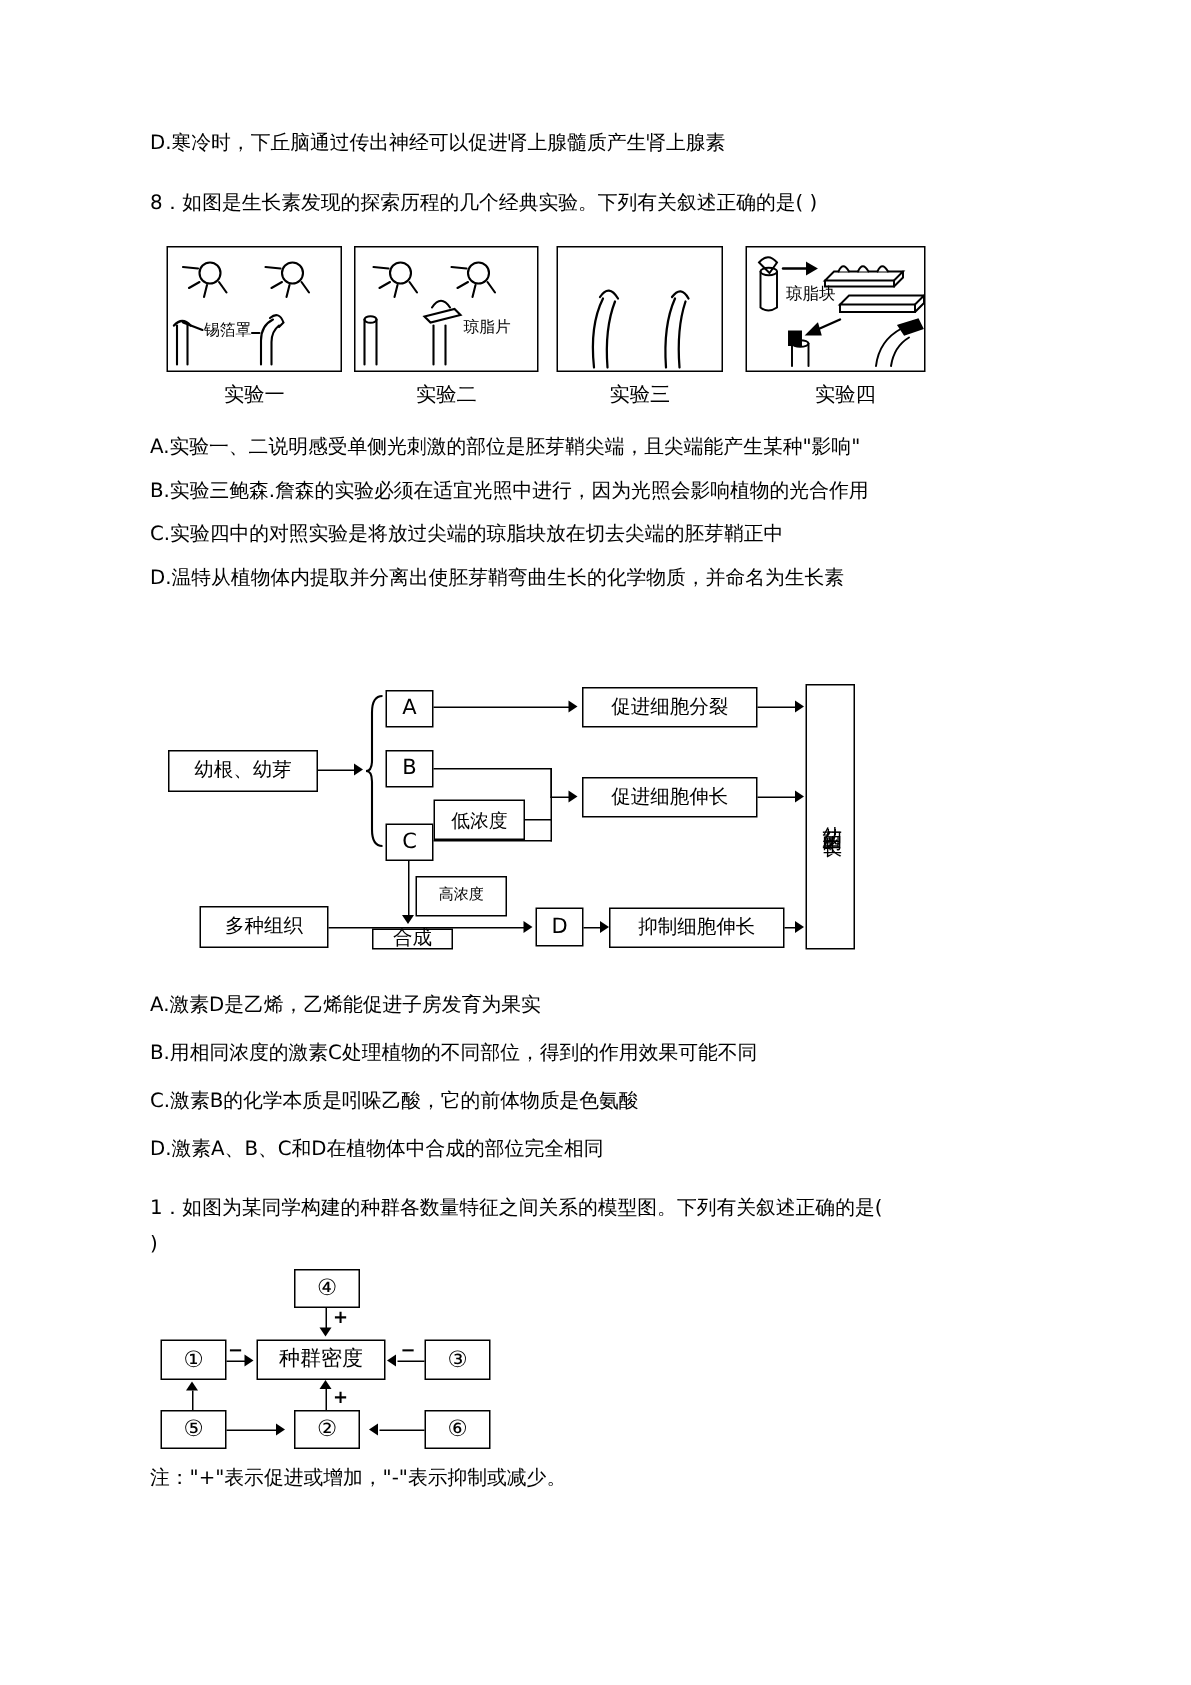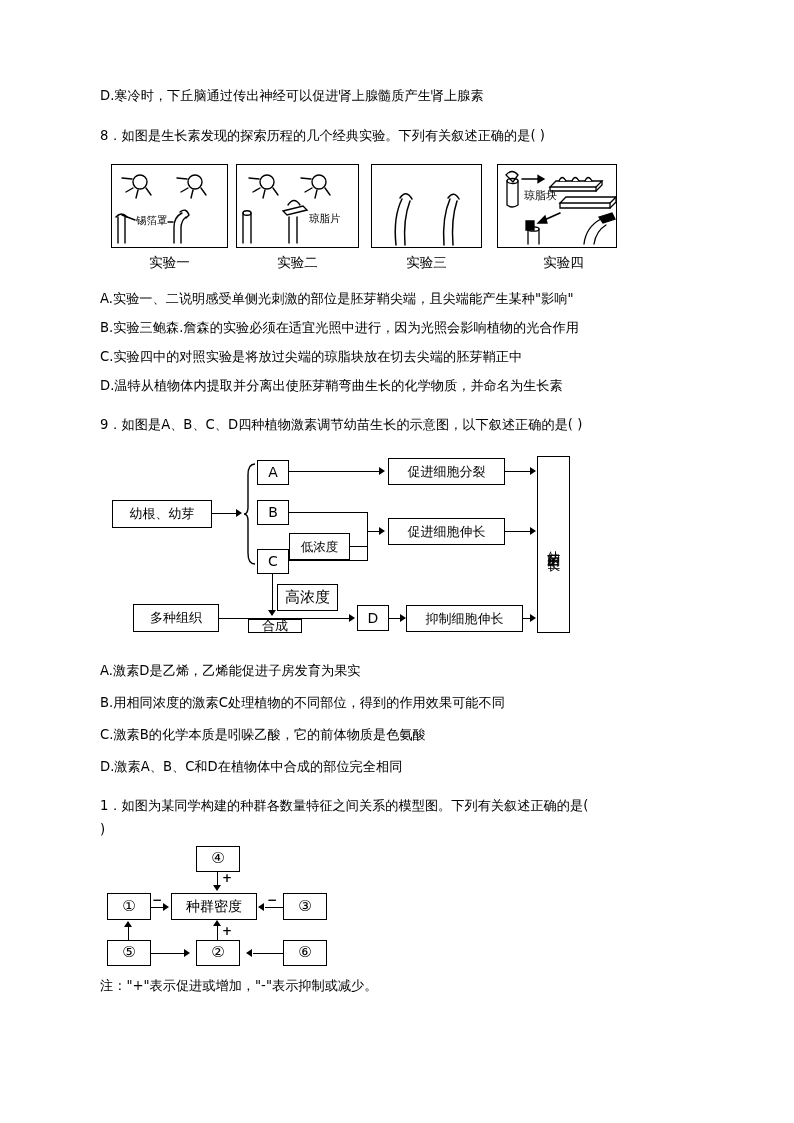--- a/index.html
+++ b/index.html
@@ -251,21 +251,20 @@
     <div class="explabel" style="left:236px; top:254px; width:123px;">实验二</div>
     <div class="explabel" style="left:371px; top:254px; width:111px;">实验三</div>
     <div class="explabel" style="left:497px; top:254px; width:133px;">实验四</div>
   </div>
 
   <div class="line" style="top:291px;">A.实验一、二说明感受单侧光刺激的部位是胚芽鞘尖端，且尖端能产生某种"影响"</div>
   <div class="line" style="top:320px;">B.实验三鲍森.詹森的实验必须在适宜光照中进行，因为光照会影响植物的光合作用</div>
   <div class="line" style="top:349px;">C.实验四中的对照实验是将放过尖端的琼脂块放在切去尖端的胚芽鞘正中</div>
   <div class="line" style="top:378px;">D.温特从植物体内提取并分离出使胚芽鞘弯曲生长的化学物质，并命名为生长素</div>
 
-  <div class="line" style="top:417px;">9．如图是A、B、C、D四种植物激素调节幼苗生长的示意图，以下叙述正确的是(  )</div>
 
   <div>
 
     <div class="bx" style="left:112px; top:500px; width:100px; height:28px; font-size:13px;">幼根、幼芽</div>
     <div class="ln hl" style="left:212px; top:513px; width:27px;"></div>
     <div class="arw r" style="left:236px; top:509px;"></div>
 
     <div class="brace" style="left:244px; top:463px; width:12px; height:102px;">
       <svg width="12" height="102" viewBox="0 0 12 102">
         <path d="M11 1 Q4 1 4 12 L4 44 Q4 51 0 51 Q4 51 4 58 L4 90 Q4 101 11 101" stroke="#000" stroke-width="1.4" fill="none"></path>
@@ -285,21 +284,21 @@
     <div class="ln vl" style="left:367px; top:512px; height:35px;"></div>
     <div class="ln hl" style="left:350px; top:546px; width:18px;"></div>
 
     <div class="ln hl" style="left:289px; top:560px; width:79px;"></div>
     <div class="ln vl" style="left:367px; top:546px; height:15px;"></div>
 
     <div class="ln hl" style="left:367px; top:531px; width:15px;"></div>
     <div class="ln vl" style="left:367px; top:512px; height:20px;"></div>
     <div class="arw r" style="left:379px; top:527px;"></div>
 
-    <div class="bx" style="left:277px; top:584px; width:61px; height:27px; font-size:15px;">高浓度</div>
+    <div class="bx" style="left:277px; top:584px; width:61px; height:27px; font-size:10px;">高浓度</div>
 
     <div class="ln vl" style="left:272px; top:574px; height:38px;"></div>
     <div class="arw d" style="left:268px; top:610px;"></div>
 
     <div class="bx" style="left:133px; top:604px; width:86px; height:28px; font-size:13px;">多种组织</div>
 
     <div class="bx" style="left:248px; top:619px; width:54px; height:14px; font-size:13px;">合成</div>
 
     <div class="ln hl" style="left:219px; top:618px; width:132px;"></div>
     <div class="arw r" style="left:349px; top:614px;"></div>

